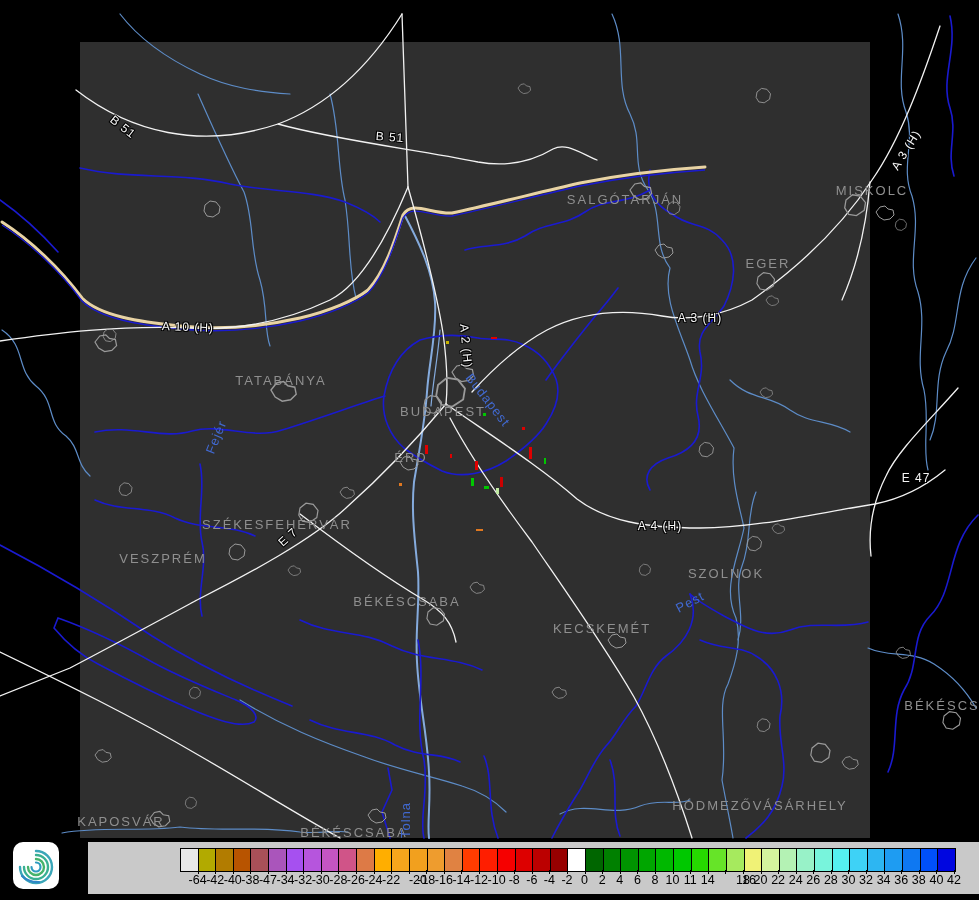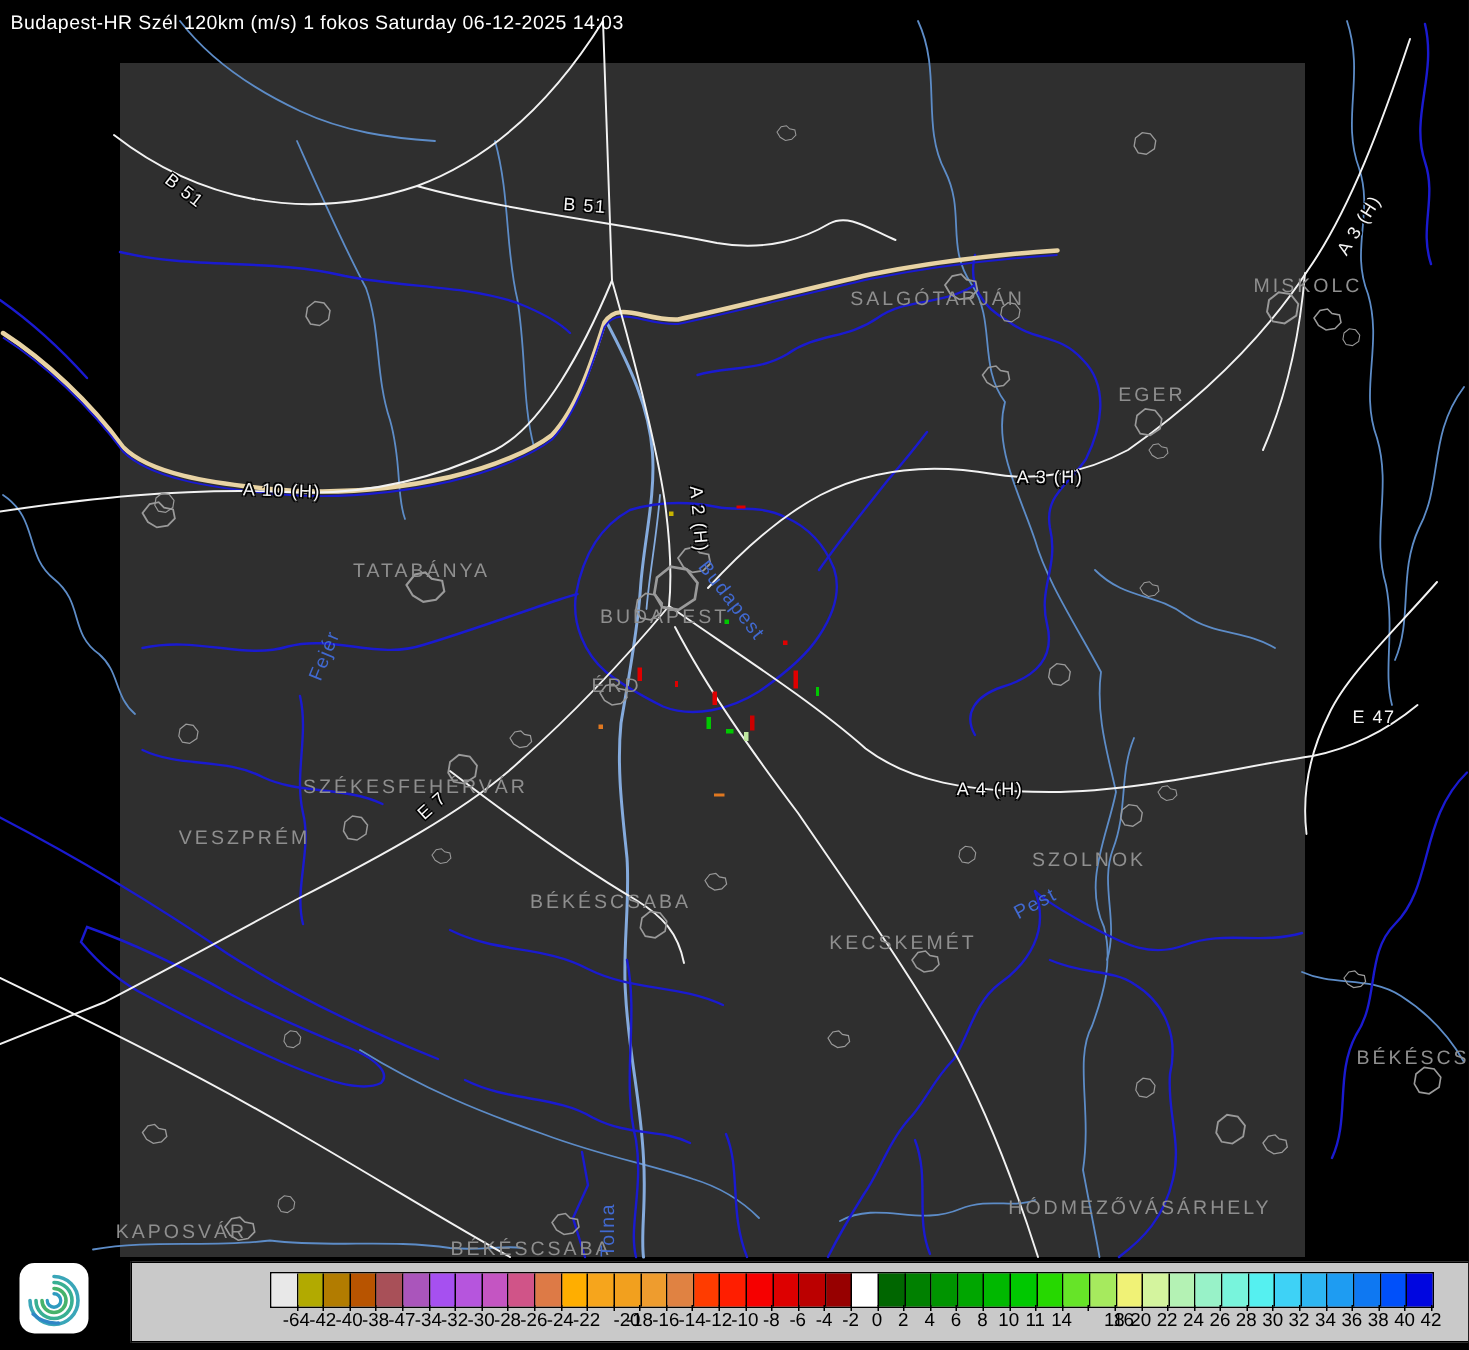--- a/index.html
+++ b/index.html
@@ -197,21 +197,20 @@
       <span class="lbl road-lbl" style="left: 906px; top: 150px; transform: translate(-50%, -50%) rotate(-58deg);">A 3 (H)</span>
       <span class="lbl road-lbl" style="left: 660px; top: 526px; transform: translate(-50%, -50%) rotate(0deg);">A 4 (H)</span>
       <span class="lbl road-lbl" style="left: 288px; top: 537px; transform: translate(-50%, -50%) rotate(-42deg);">E 7</span>
       <span class="lbl road-lbl" style="left: 916px; top: 478px; transform: translate(-50%, -50%) rotate(0deg);">E 47</span>
       <span class="lbl county-lbl" style="left: 488px; top: 400px; transform: translate(-50%, -50%) rotate(52deg);">Budapest</span>
       <span class="lbl county-lbl" style="left: 216px; top: 437px; transform: translate(-50%, -50%) rotate(-68deg);">Fejér</span>
       <span class="lbl county-lbl" style="left: 690px; top: 602px; transform: translate(-50%, -50%) rotate(-28deg);">Pest</span>
       <span class="lbl county-lbl" style="left: 405px; top: 820px; transform: translate(-50%, -50%) rotate(-90deg);">Tolna</span>
     </div>
 
-  <div class="title">Budapest-HR Szél 120km (m/s) 1 fokos Saturday 06-12-2025 14:03</div>
 
   <div class="legend-box"></div>
 
 
   <div class="bar" id="legend-bar">
       <div class="cell" style="background: rgb(232, 232, 232);"></div>
       <div class="cell" style="background: rgb(178, 170, 0);"></div>
       <div class="cell" style="background: rgb(178, 124, 0);"></div>
       <div class="cell" style="background: rgb(184, 84, 0);"></div>
       <div class="cell" style="background: rgb(168, 80, 88);"></div>

